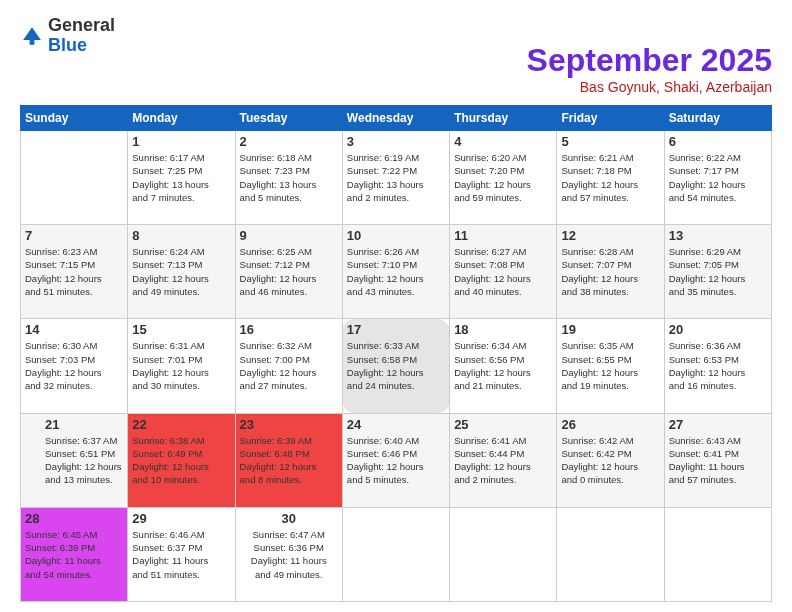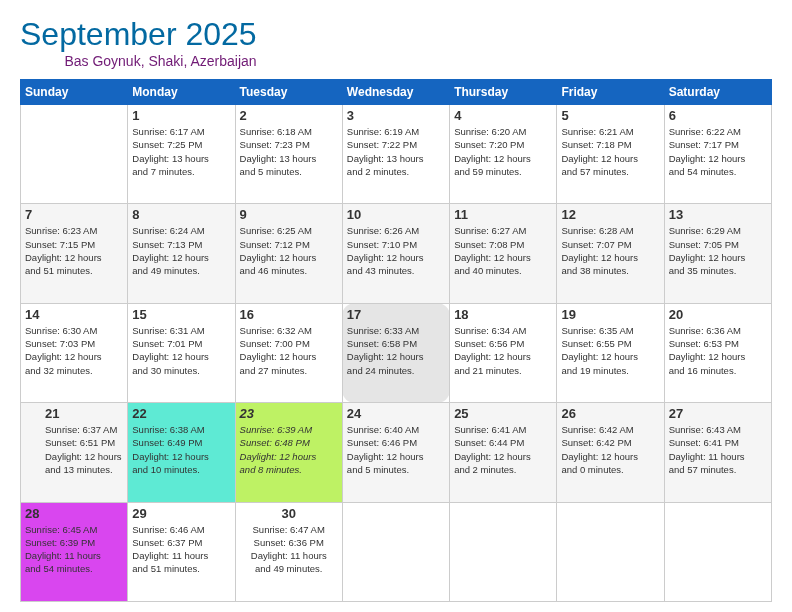--- a/index.html
+++ b/index.html
@@ -37,26 +37,27 @@
     .logo-blue { color: #1565c0; }
     .logo-icon {
       width: 24px;
       height: 24px;
     }
     .title-block {
       text-align: right;
     }
     .month-title {
       font-size: 32px;
-      color: #0369a1;
-      font-weight: normal;
+      color: #6d28d9;
+      font-weight: bold;
+      margin-top: 26px;
     }
     .location {
       font-size: 14px;
-      color: #701a75;
+      color: #b91c1c;
     }
     .calendar {
       flex: 1;
       border: 1px solid #ccc;
       border-collapse: collapse;
       width: 100%;
       table-layout: fixed;
     }
     .calendar th {
       background: #1565c0;
@@ -86,20 +87,30 @@
       font-size: 9.5px;
       line-height: 1.4;
       color: #333;
     }
   </style>
 </head>
 <body>
 
 <div class="page">
   <div class="header">
+    <div class="logo">
+      <svg class="logo-icon" viewBox="0 0 30 30">
+        <polygon points="15,4 26,20 4,20" fill="#1565c0"></polygon>
+        <rect x="12" y="20" width="6" height="6" fill="#1565c0"></rect>
+      </svg>
+      <div class="logo-text">
+        <span class="logo-general">General</span><br>
+        <span class="logo-blue">Blue</span>
+      </div>
+    </div>
     <div class="title-block">
       <div class="month-title">September 2025</div>
       <div class="location">Bas Goynuk, Shaki, Azerbaijan</div>
     </div>
   </div>
 
   <table class="calendar">
     <thead>
       <tr>
 
@@ -198,25 +209,25 @@
           <td style="background: rgb(255, 255, 255);">
             <span class="day-number">20</span>
             <div class="day-info">Sunrise: 6:36 AM<br>Sunset: 6:53 PM<br>Daylight: 12 hours<br>and 16 minutes.</div>
           </td>
         </tr>
         <tr>
           <td style="background: rgb(245, 245, 245); padding-left: 24px;">
             <span class="day-number">21</span>
             <div class="day-info">Sunrise: 6:37 AM<br>Sunset: 6:51 PM<br>Daylight: 12 hours<br>and 13 minutes.</div>
           </td>
-          <td style="background: #5eead4;">
+          <td style="background: #ef4444;">
             <span class="day-number">22</span>
             <div class="day-info">Sunrise: 6:38 AM<br>Sunset: 6:49 PM<br>Daylight: 12 hours<br>and 10 minutes.</div>
           </td>
-          <td style="background: #bef264; font-style: italic;">
+          <td style="background: #ef4444;">
             <span class="day-number">23</span>
             <div class="day-info">Sunrise: 6:39 AM<br>Sunset: 6:48 PM<br>Daylight: 12 hours<br>and 8 minutes.</div>
           </td>
           <td style="background: rgb(245, 245, 245);">
             <span class="day-number">24</span>
             <div class="day-info">Sunrise: 6:40 AM<br>Sunset: 6:46 PM<br>Daylight: 12 hours<br>and 5 minutes.</div>
           </td>
           <td style="background: rgb(245, 245, 245);">
             <span class="day-number">25</span>
             <div class="day-info">Sunrise: 6:41 AM<br>Sunset: 6:44 PM<br>Daylight: 12 hours<br>and 2 minutes.</div>

